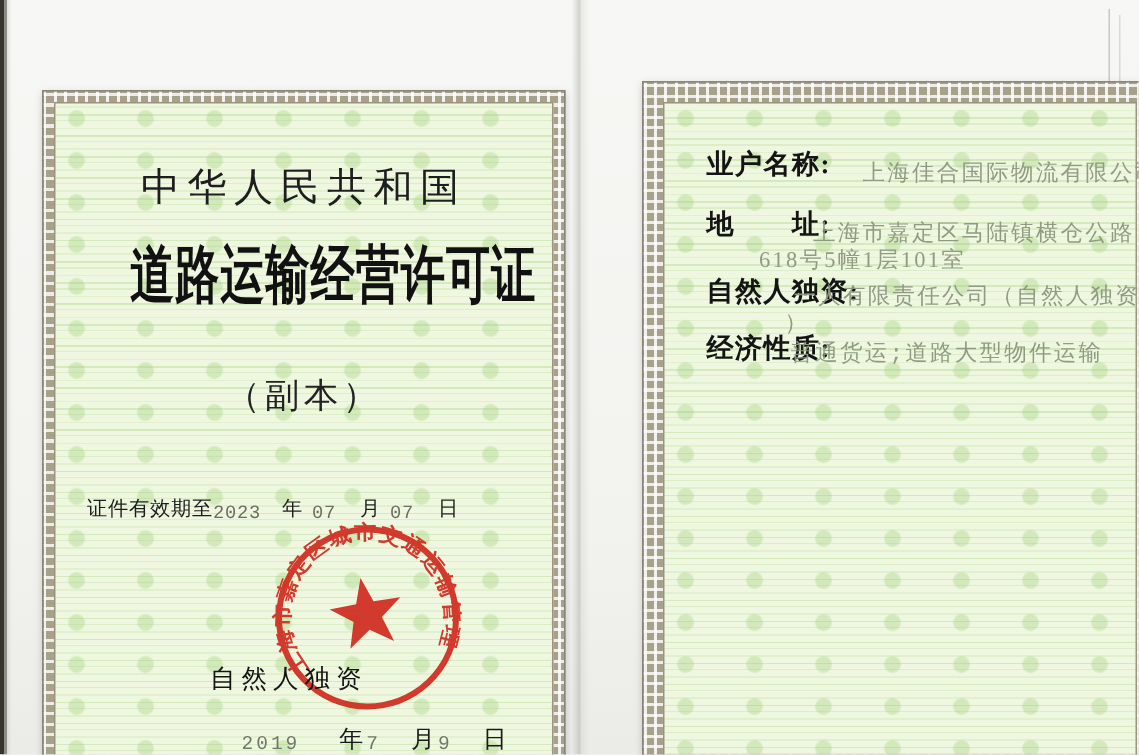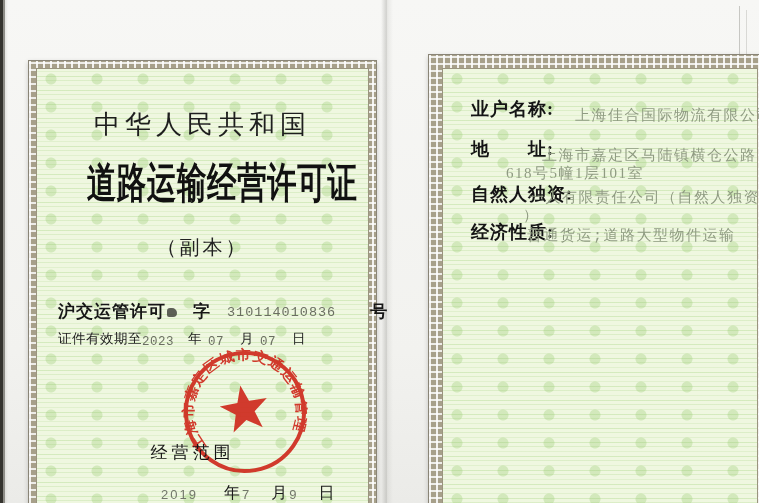--- a/index.html
+++ b/index.html
@@ -38,38 +38,38 @@
         rgba(150,205,110,.16) 5px 6px, rgba(255,255,255,0) 6px 10px,
         rgba(150,205,110,.22) 10px 11px, rgba(255,255,255,0) 11px 14px),
       #eff7e0;
     background-size:46px 28px, auto, auto;
   }
 
   .abs{position:absolute;white-space:nowrap;}
   .country{left:0;right:0;top:38px;text-align:center;font-size:26px;letter-spacing:5px;color:#1e1e1e;}
   .main-title{left:0;right:0;top:86px;text-align:center;font-size:42px;font-weight:bold;color:#111;
     transform:scaleX(.70);transform-origin:50% 50%;letter-spacing:1px;}
-  .copy-label{left:0;right:0;top:165px;text-align:center;font-size:20px;letter-spacing:3px;color:#222;}
+  .copy-label{left:0;right:0;top:179px;text-align:center;font-size:23px;letter-spacing:3px;color:#222;}
 
   .license-line{left:21px;top:231px;font-size:17px;font-weight:bold;color:#161616;letter-spacing:1px;}
   .redact{display:inline-block;width:10px;height:9px;background:#3a3a36;border-radius:3px 5px 4px 2px;
     opacity:.8;vertical-align:baseline;margin:0 2px 0 1px;}
   .zi{margin-left:14px;}
   .suffix{margin-left:34px;}
   .num{font-family:"Liberation Mono", monospace;font-weight:normal;font-size:13.5px;color:#6b6f62;
     letter-spacing:1px;margin-left:16px;position:relative;top:-1px;}
   .validity-line{left:21px;top:261px;font-size:13.5px;color:#1c1c1c;letter-spacing:.5px;}
   .vnum{font-family:"Liberation Mono", monospace;font-size:12.5px;color:#6b6f62;position:relative;top:2px;}
   .vunit{margin:0 6px 0 16px;}
   .vunit-first{margin-left:14px;}
 
   .seal-wrap{left:143px;top:278px;width:130px;height:130px;transform:rotate(-10deg);opacity:.92;}
   .issuer{left:0;right:20px;top:372px;text-align:center;font-size:17px;letter-spacing:4px;color:#141414;z-index:5;}
   .issue-date{left:124px;top:414px;font-size:16px;color:#1a1a1a;}
-  .idnum{font-family:Liberation Sans, sans-serif;font-size:13px;color:#73776b;position:relative;top:1px;}
+  .idnum{font-family:Liberation Mono, monospace;font-size:13px;color:#73776b;position:relative;top:1px;}
   .idy{letter-spacing:2px;margin-right:26px;}
   .idu{margin:0 2px 0 0;}
   .idsp{display:inline-block;width:22px;}
 
   
   .flabel{font-size:18px;font-weight:600;color:#141414;letter-spacing:1px;}
   .fvalue{font-size:15px;color:#8b977e;letter-spacing:1.5px;opacity:.95;}
   .r1l{left:28px;top:28px;} .r1v{left:92px;top:37px;padding-left:40px;}
   .r2l{left:28px;top:68px;} .r2v1{left:99px;top:77px;} .r2v2{left:63px;top:95px;text-align:right;}
   .r3l{left:28px;top:113px;} .r3v1{left:86px;top:119px;} .r3v2{left:80px;top:137px;}
@@ -86,41 +86,38 @@
 
   <div class="page page-left">
     <div class="inner">
 
       <div class="abs country">中华人民共和国</div>
 
       <div class="abs main-title">道路运输经营许可证</div>
 
       <div class="abs copy-label">（副本）</div>
 
-      <div class="abs license-line">
-        <span>沪交运管许可</span><span class="redact"></span><span class="zi">字</span><span class="num">310114010836</span><span class="suffix">号</span>
-      </div>
 
       <div class="abs validity-line">
         <span>证件有效期至</span><span class="vnum">2023</span><span class="vunit vunit-first">年</span><span class="vnum">07</span><span class="vunit">月</span><span class="vnum">07</span><span class="vunit">日</span>
       </div>
 
       <div class="abs seal-wrap">
         <svg width="130" height="130" viewBox="0 0 130 130">
           <circle cx="65" cy="65" r="59" fill="none" stroke-width="4" stroke="#cf2b1e"></circle>
           <path id="sealArc" d="M 21,92 A 52,52 0 1 1 109,92" fill="none"></path>
           <text font-size="13.5" font-weight="bold" letter-spacing="1" fill="#cf2b1e">
             <textPath href="#sealArc" startOffset="0" textLength="238" lengthAdjust="spacingAndGlyphs">上海市嘉定区城市交通运输管理所</textPath>
           </text>
           <polygon points="65,38 70.9,54.7 88.9,55.1 74.6,66 79.8,83.2 65,73 50.2,83.2 55.4,66 41.1,55.1 59.1,54.7" fill="#cf2b1e">
           </polygon>
         </svg>
       </div>
 
-      <div class="abs issuer">经营范围</div>
+      <div class="abs issuer">自然人独资</div>
 
       <div class="abs issue-date">
         <span class="idnum idy">2019</span><span class="idu">年</span><span class="idnum">7</span><span class="idsp"></span><span class="idu">月</span><span class="idnum">9</span><span class="idsp"></span><span class="idu">日</span>
       </div>
 
     </div>
   </div>
 
   <div class="page page-right">
     <div class="inner">

